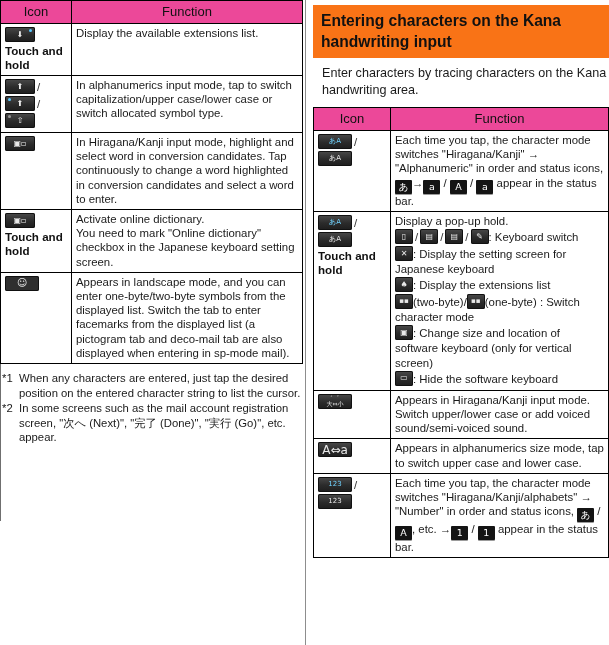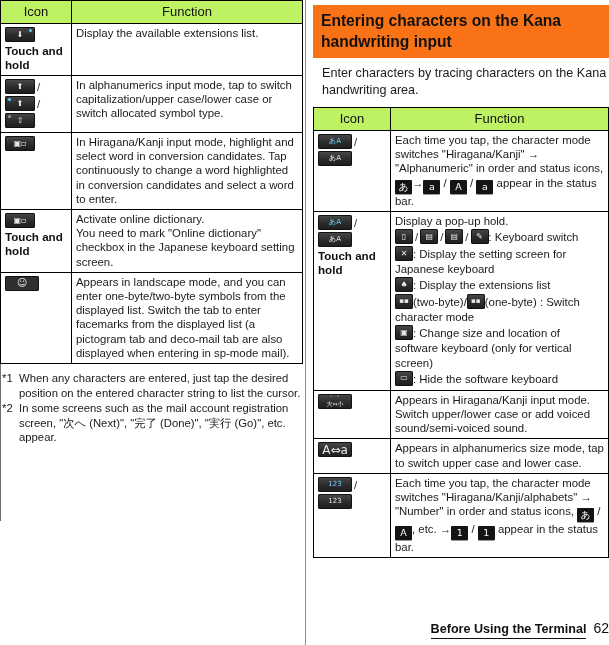--- a/index.html
+++ b/index.html
@@ -15,21 +15,21 @@
 
   
   .left-col{position:absolute;left:0;top:0;width:303px;height:645px;}
 
   table.tbl{border-collapse:collapse;table-layout:fixed;width:100%;}
   table.tbl td,table.tbl th{
     border:1px solid #000;vertical-align:top;padding:2px 4px 3px 4px;
     font-size:11.4px;line-height:14.2px;font-weight:400;
   }
   table.tbl th{
-    background:#bef264;color:#111;text-align:center;font-weight:400;
+    background:#ec4899;color:#111;text-align:center;font-weight:400;
     font-size:13px;line-height:17px;padding:2px 0 3px 0;
   }
   .left-col table.tbl{width:303px;}
   .left-col col.c1{width:71px;}
   .right-col table.tbl{width:296px;}
   .right-col col.c1{width:77px;}
 
   .icon-cell{text-align:left;}
   .touchhold{font-size:11.6px;line-height:14px;font-weight:bold;color:#111;display:block;margin-top:1px;}
 
@@ -232,17 +232,14 @@
             <span class="chip w22"><span class="g" style="color:#6fd3ff;font-size:7px">123</span></span><span class="sep">/</span><span class="chip w22"><span class="g" style="font-size:7px">123</span></span>
           </td>
           <td>
             <span>Each time you tap, the character mode switches "Hiragana/Kanji/alphabets" → "Number" in order and status icons, </span><span class="sbox">あ</span><span> / </span><span class="sbox">A</span><span>, etc. →</span><span class="sbox">1</span><span> / </span><span class="sbox">1</span><span> appear in the status bar.</span>
           </td>
         </tr>
       </tbody>
     </table>
   </div>
 
-  <div class="footer">
-    <span class="fline"><span class="ftitle">Before Using the Terminal</span></span><span class="fpage">62</span>
-  </div>
 
 </div>
 
 </body></html>

